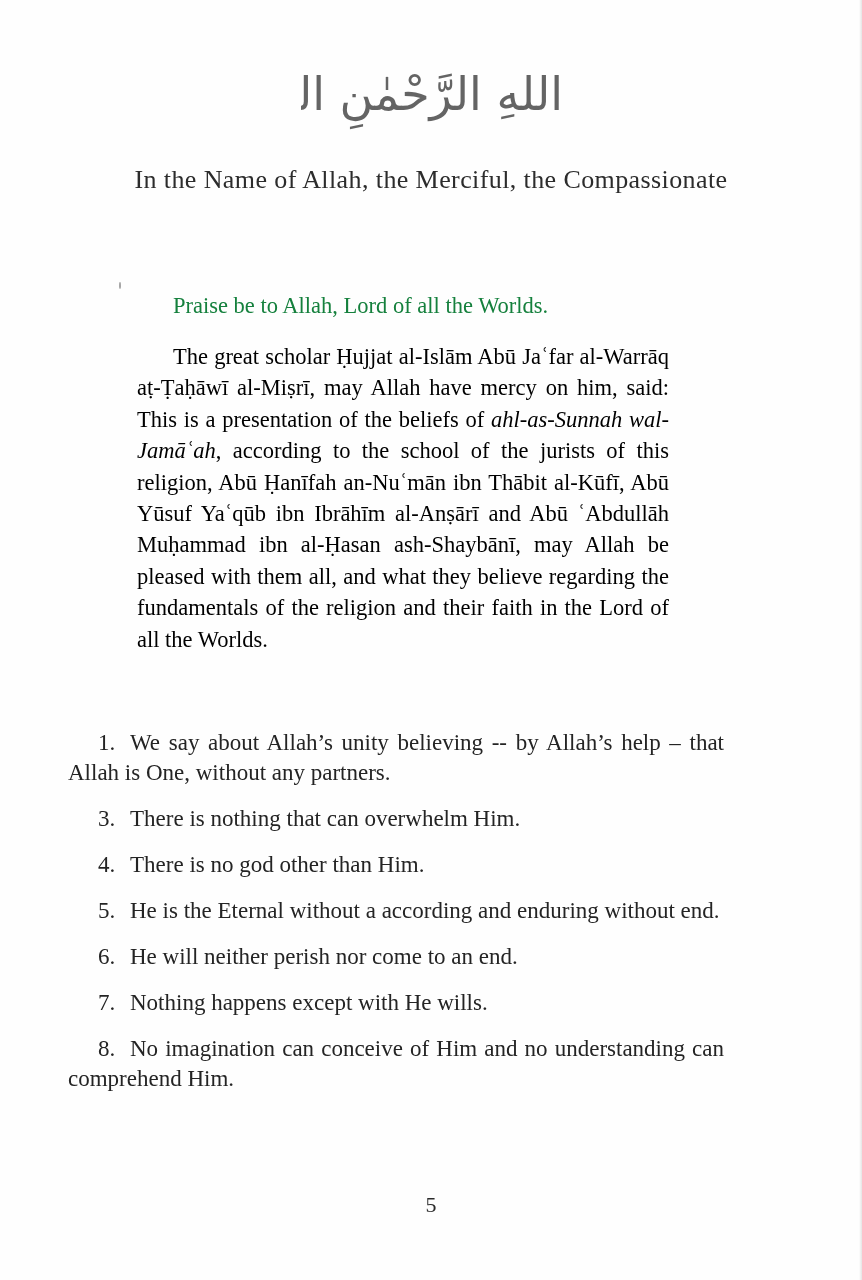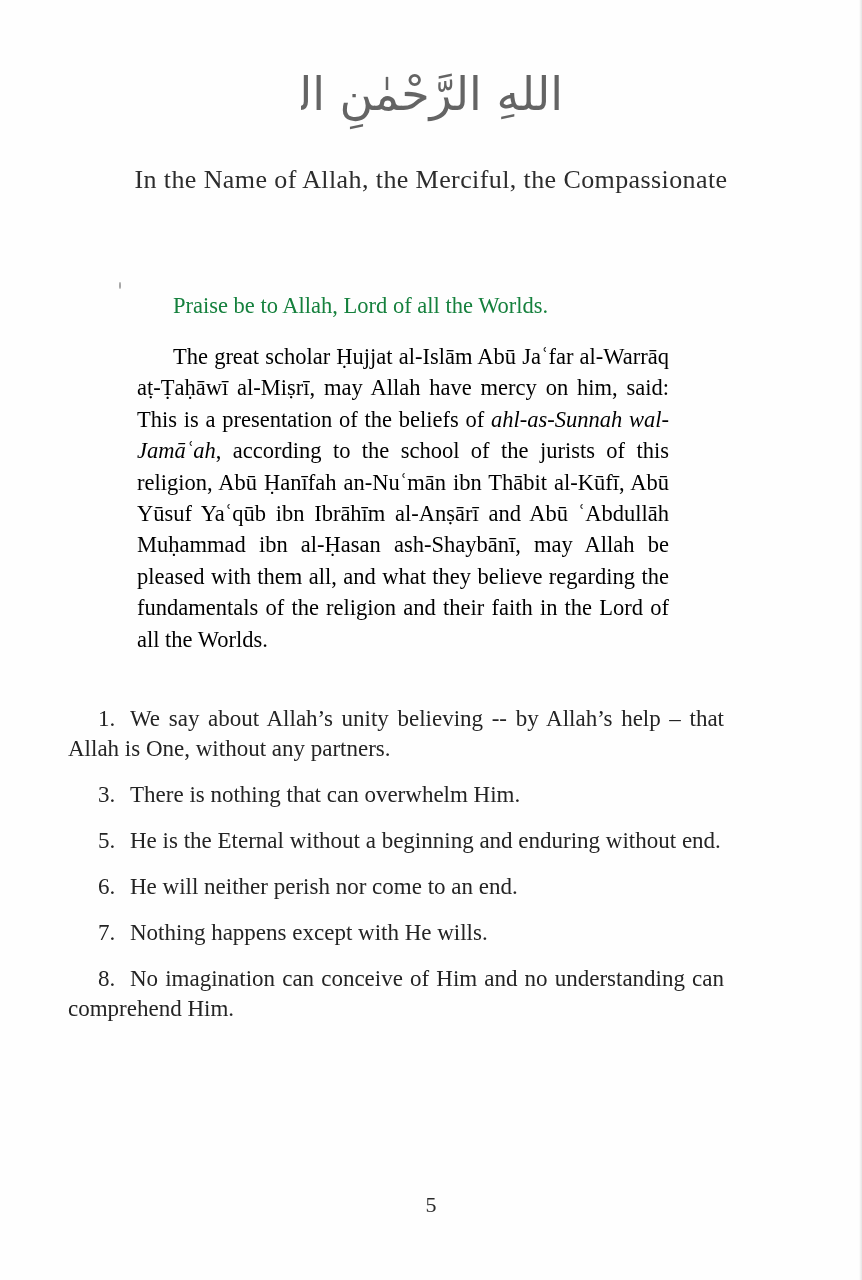--- a/index.html
+++ b/index.html
@@ -97,21 +97,21 @@
     hyphens: none;
   }
   .intro-para i {
     font-style: italic;
   }
 
   
   .articles {
     position: absolute;
     left: 68px;
-    top: 704px;
+    top: 728px;
     width: 656px;
   }
   .article {
     display: block;
     font-size: 23px;
     line-height: 30px;
     color: #242424;
     margin-bottom: 16px;
     text-align: left;
   }
@@ -168,23 +168,26 @@
 
     <div class="article justified">
       <span class="num">1.</span><span class="txt">We say about Allah’s unity believing -- by Allah’s help – that Allah is One, without any partners.</span>
     </div>
 
 
     <div class="article">
       <span class="num">3.</span><span class="txt">There is nothing that can overwhelm Him.</span>
     </div>
 
-
-    <div class="article">
-      <span class="num">5.</span><span class="txt">He is the Eternal without a beginning and enduring without end.</span>
+    <div class="article">
+      <span class="num">4.</span><span class="txt">There is no god other than Him.</span>
+    </div>
+
+    <div class="article">
+      <span class="num">5.</span><span class="txt">He is the Eternal without a according and enduring without end.</span>
     </div>
 
     <div class="article">
       <span class="num">6.</span><span class="txt">He will neither perish nor come to an end.</span>
     </div>
 
     <div class="article">
       <span class="num">7.</span><span class="txt">Nothing happens except with He wills.</span>
     </div>
 

